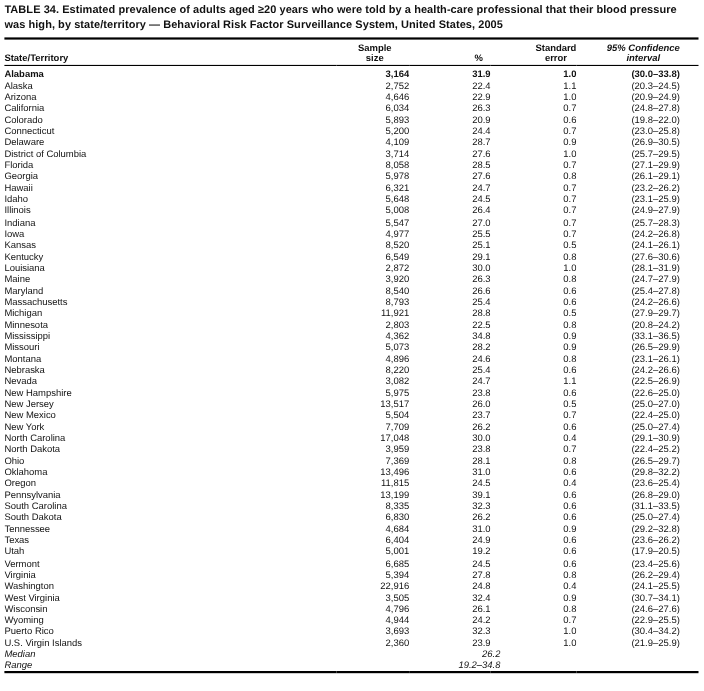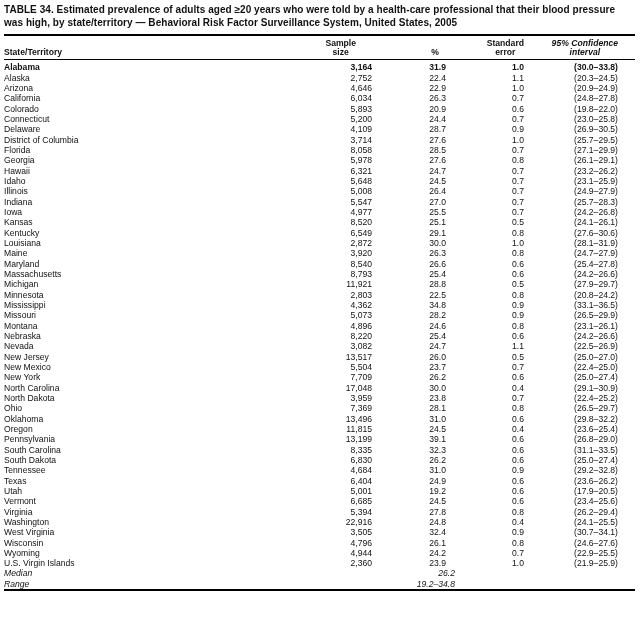--- a/index.html
+++ b/index.html
@@ -316,20 +316,27 @@
           <td class="col-ci">(24.2–26.6)</td>
         </tr>
         <tr>
           <td class="col-state">Nevada</td>
           <td class="col-sample">3,082</td>
           <td class="col-pct">24.7</td>
           <td class="col-se">1.1</td>
           <td class="col-ci">(22.5–26.9)</td>
         </tr>
         <tr>
+          <td class="col-state">New Hampshire</td>
+          <td class="col-sample">5,975</td>
+          <td class="col-pct">23.8</td>
+          <td class="col-se">0.6</td>
+          <td class="col-ci">(22.6–25.0)</td>
+        </tr>
+        <tr>
           <td class="col-state">New Jersey</td>
           <td class="col-sample">13,517</td>
           <td class="col-pct">26.0</td>
           <td class="col-se">0.5</td>
           <td class="col-ci">(25.0–27.0)</td>
         </tr>
         <tr>
           <td class="col-state">New Mexico</td>
           <td class="col-sample">5,504</td>
           <td class="col-pct">23.7</td>
@@ -454,20 +461,27 @@
           <td class="col-pct">26.1</td>
           <td class="col-se">0.8</td>
           <td class="col-ci">(24.6–27.6)</td>
         </tr>
         <tr>
           <td class="col-state">Wyoming</td>
           <td class="col-sample">4,944</td>
           <td class="col-pct">24.2</td>
           <td class="col-se">0.7</td>
           <td class="col-ci">(22.9–25.5)</td>
+        </tr>
+        <tr>
+          <td class="col-state">Puerto Rico</td>
+          <td class="col-sample">3,693</td>
+          <td class="col-pct">32.3</td>
+          <td class="col-se">1.0</td>
+          <td class="col-ci">(30.4–34.2)</td>
         </tr>
         <tr>
           <td class="col-state">U.S. Virgin Islands</td>
           <td class="col-sample">2,360</td>
           <td class="col-pct">23.9</td>
           <td class="col-se">1.0</td>
           <td class="col-ci">(21.9–25.9)</td>
         </tr>
         <tr class="summary">
           <td class="col-state">Median</td>

